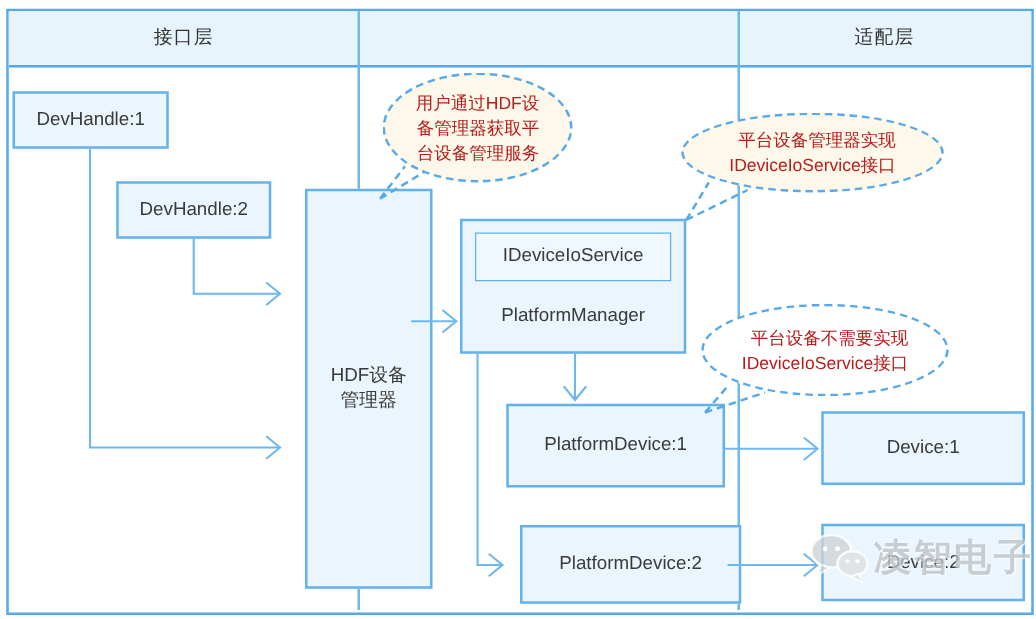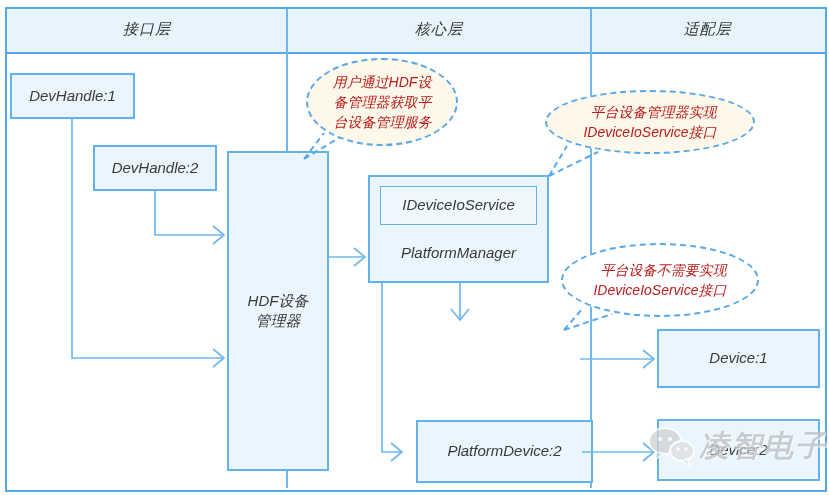--- a/index.html
+++ b/index.html
@@ -1,19 +1,19 @@
 <!DOCTYPE html>
 <html><head>
 <meta charset="utf-8">
 <style>
   html,body{margin:0;padding:0;background:#ffffff;}
   #stage{
     position:relative;width:829px;height:494px;overflow:hidden;
     font-family:"Liberation Sans","DejaVu Sans",sans-serif;
-    color:#333;background:#fff;font-style:italic;
+    color:#333;background:#fff;
   }
   .frame{
     position:absolute;left:5px;top:7px;width:818px;height:481px;
     border:2px solid #56a9e8;background:#fff;z-index:0;
   }
   .header{
     position:absolute;left:7px;top:9px;width:818px;height:43px;
     background:#e8f4fc;border-bottom:2px solid #56a9e8;z-index:0;
   }
   .col-divider{
@@ -54,31 +54,31 @@
 
 <div id="stage">
 
   <div class="frame"></div>
   <div class="header"></div>
 
   <div class="col-divider" style="left:286px"></div>
   <div class="col-divider" style="left:590px"></div>
 
   <div class="layer-label" style="left:7px;width:280px">接口层</div>
-  <div class="layer-label" style="left:287px;width:304px">核心层</div>
   <div class="layer-label" style="left:591px;width:233px">适配层</div>
 
   <div class="node" style="left:10px;top:73px;width:125px;height:46px">DevHandle:1</div>
   <div class="node" style="left:93px;top:145px;width:124px;height:46px">DevHandle:2</div>
-  <div class="node" style="left:227px;top:151px;width:102px;height:320px">HDF设备
+  <div class="node" style="left:244px;top:151px;width:102px;height:320px">HDF设备
 管理器</div>
 
   <div class="node" style="left:368px;top:175px;width:181px;height:108px;align-items:flex-end;padding-bottom:18px">PlatformManager</div>
   <div class="node node-inner" style="left:380px;top:186px;width:157px;height:39px">IDeviceIoService</div>
 
+  <div class="node" style="left:405px;top:323px;width:175px;height:67px">PlatformDevice:1</div>
   <div class="node" style="left:416px;top:420px;width:177px;height:63px">PlatformDevice:2</div>
   <div class="node" style="left:657px;top:329px;width:163px;height:59px">Device:1</div>
   <div class="node" style="left:657px;top:419px;width:163px;height:62px">Device:2</div>
 
   <svg class="overlay" width="829" height="495" viewBox="0 0 829 495">
     <g stroke="#6fb8ee" stroke-width="1.7" fill="none">
       <path d="M72,119 L72,358 L224,358"></path>
       <path d="M213,349 L224,358 L213,367"></path>
       <path d="M155,191 L155,235 L224,235"></path>
       <path d="M213,226 L224,235 L213,244"></path>

